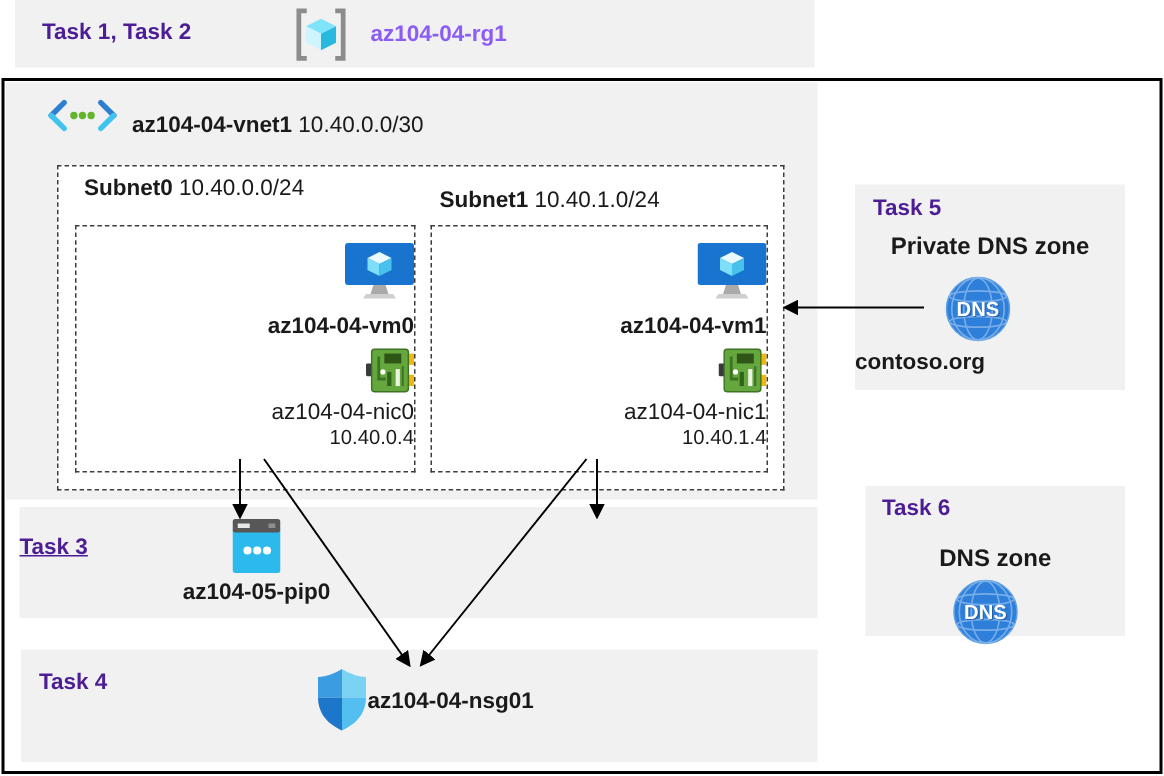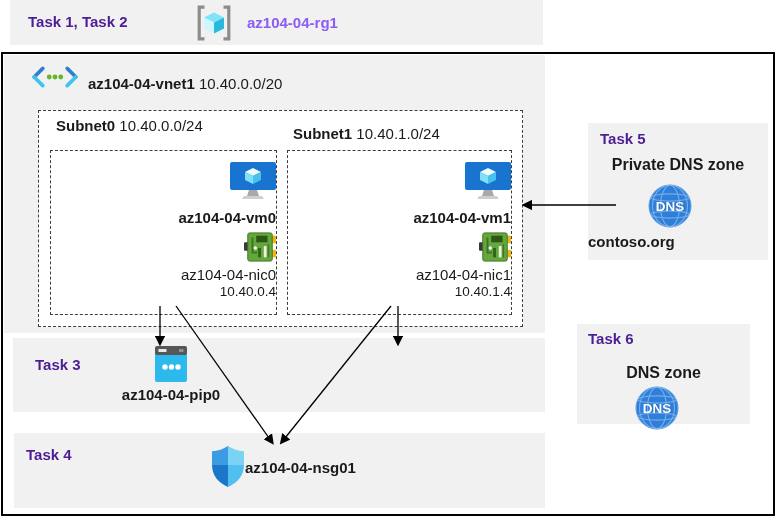--- a/index.html
+++ b/index.html
@@ -31,32 +31,32 @@
   .s1-label{left:289px;top:70px;}
   .subnet-box{border:1px dashed #3d3d3d;display:flex;flex-direction:column;align-items:flex-end;padding-top:11px;box-sizing:border-box;}
   .box0{left:46px;top:95px;width:227px;height:165px;}
   .box1{left:283px;top:95px;width:225px;height:165px;}
   .vm-label{margin-top:7px;font-size:15px;font-weight:700;}
   .nic-icon-wrap{margin-top:5px;line-height:0;}
   .nic-label{margin-top:3px;font-size:15px;font-weight:400;}
   .ip-label{margin-top:1px;font-size:13.5px;}
   
   .band3{left:13px;top:338px;width:532px;height:74px;}
-  .band3 .task-label{left:22px;top:18px;}
+  .band3 .task-label{left:0;top:18px;text-decoration:underline;}
   .pip{display:flex;flex-direction:column;align-items:center;}
   .pip0{left:93px;top:8px;width:130px;}
   .pip1{left:333px;top:8px;width:130px;}
   .pip-label{margin-top:4px;font-size:15px;font-weight:700;}
   
   .band4{left:14px;top:433px;width:531px;height:75px;}
   .band4 .task-label{left:12px;top:13px;}
   .nsg{left:197px;top:12px;width:160px;display:flex;flex-direction:row;align-items:center;}
   .nsg-label{margin-top:2px;font-size:15px;font-weight:700;}
   
-  .box5{left:588px;top:123px;width:180px;height:137px;}
+  .box5{left:570px;top:123px;width:180px;height:137px;}
   .box5 .task-label{left:12px;top:7px;}
   .box6{left:577px;top:324px;width:173px;height:100px;}
   .box6 .task-label{left:11px;top:6px;}
   .dnszone-title{width:100%;text-align:center;font-size:16px;font-weight:700;}
   .t5-title{left:0;top:33px;}
   .t6-title{left:0;top:40px;}
   .t5-dns{left:60px;top:61px;}
   .t6-dns{left:58px;top:62px;}
   .zone-name{left:0;top:110px;width:100%;font-size:15px;font-weight:700;}
   
@@ -90,21 +90,21 @@
         <path d="M3 14 L15 26" stroke="#41c3f0" stroke-width="5" stroke-linecap="round" fill="none"></path>
         <path d="M49 2 L61 14" stroke="#2e7fd0" stroke-width="5" stroke-linecap="round" fill="none"></path>
         <path d="M61 14 L49 26" stroke="#41c3f0" stroke-width="5" stroke-linecap="round" fill="none"></path>
         <circle cx="24" cy="14" r="3.4" fill="#64b42e"></circle>
         <circle cx="32" cy="14" r="3.4" fill="#64b42e"></circle>
         <circle cx="40" cy="14" r="3.4" fill="#64b42e"></circle>
       </svg>
     </span>
     <div class="abs vnet-title">
       <span>az104-04-vnet1</span>
-      <span class="reg">10.40.0.0/20</span>
+      <span class="reg">10.40.0.0/30</span>
     </div>
 
     <div class="abs subnet-outer"></div>
 
     <div class="abs subnet-label s0-label">
       <span>Subnet0</span>
       <span class="reg">10.40.0.0/24</span>
     </div>
     <div class="abs subnet-label s1-label">
       <span>Subnet1</span>
@@ -179,21 +179,21 @@
         <svg width="32" height="36" viewBox="0 0 32 36">
           <rect x="0" y="6" width="32" height="30" rx="2" fill="#2cb9ec"></rect>
           <rect x="0" y="0" width="32" height="9" rx="2" fill="#575757"></rect>
           <rect x="3.5" y="3" width="8" height="3" fill="#e8e8e8"></rect>
           <rect x="24" y="3" width="4.5" height="3" fill="#8f8f8f"></rect>
           <circle cx="10" cy="21" r="2.7" fill="#ffffff"></circle>
           <circle cx="16.5" cy="21" r="2.7" fill="#ffffff"></circle>
           <circle cx="23" cy="21" r="2.7" fill="#ffffff"></circle>
         </svg>
       </span>
-      <div class="pip-label">az104-04-pip0</div>
+      <div class="pip-label">az104-05-pip0</div>
     </div>
   </div>
 
   <div class="abs panel band4">
     <span class="abs task-label">Task 4</span>
     <div class="abs nsg">
       <span style="line-height:0;">
         <svg width="34" height="43" viewBox="0 0 34 42">
           <defs>
             <clipPath id="shieldclip">

